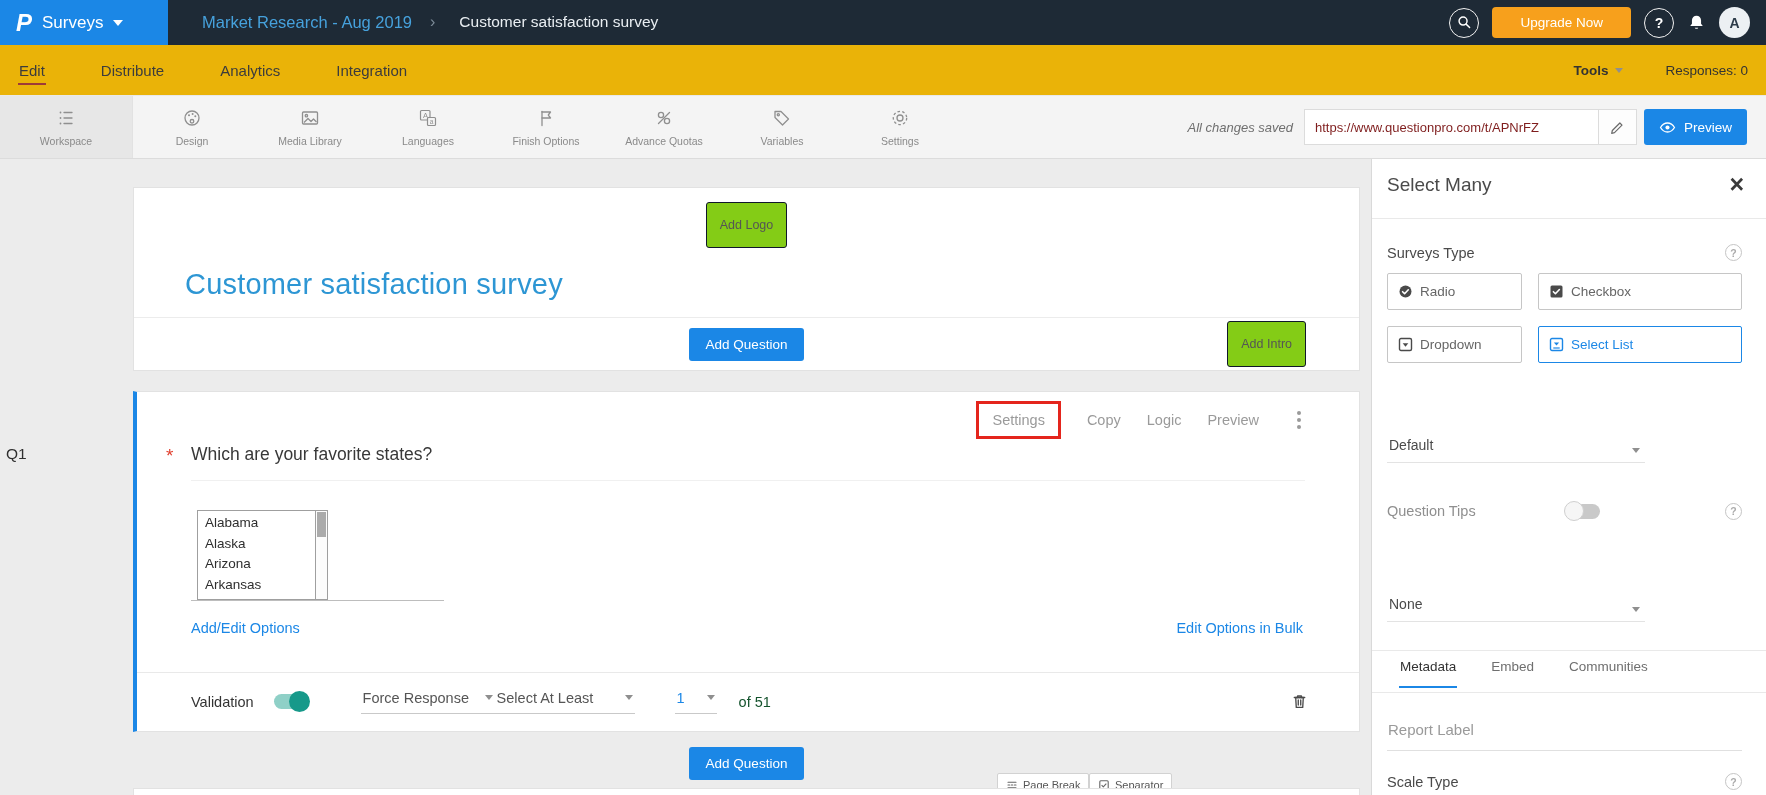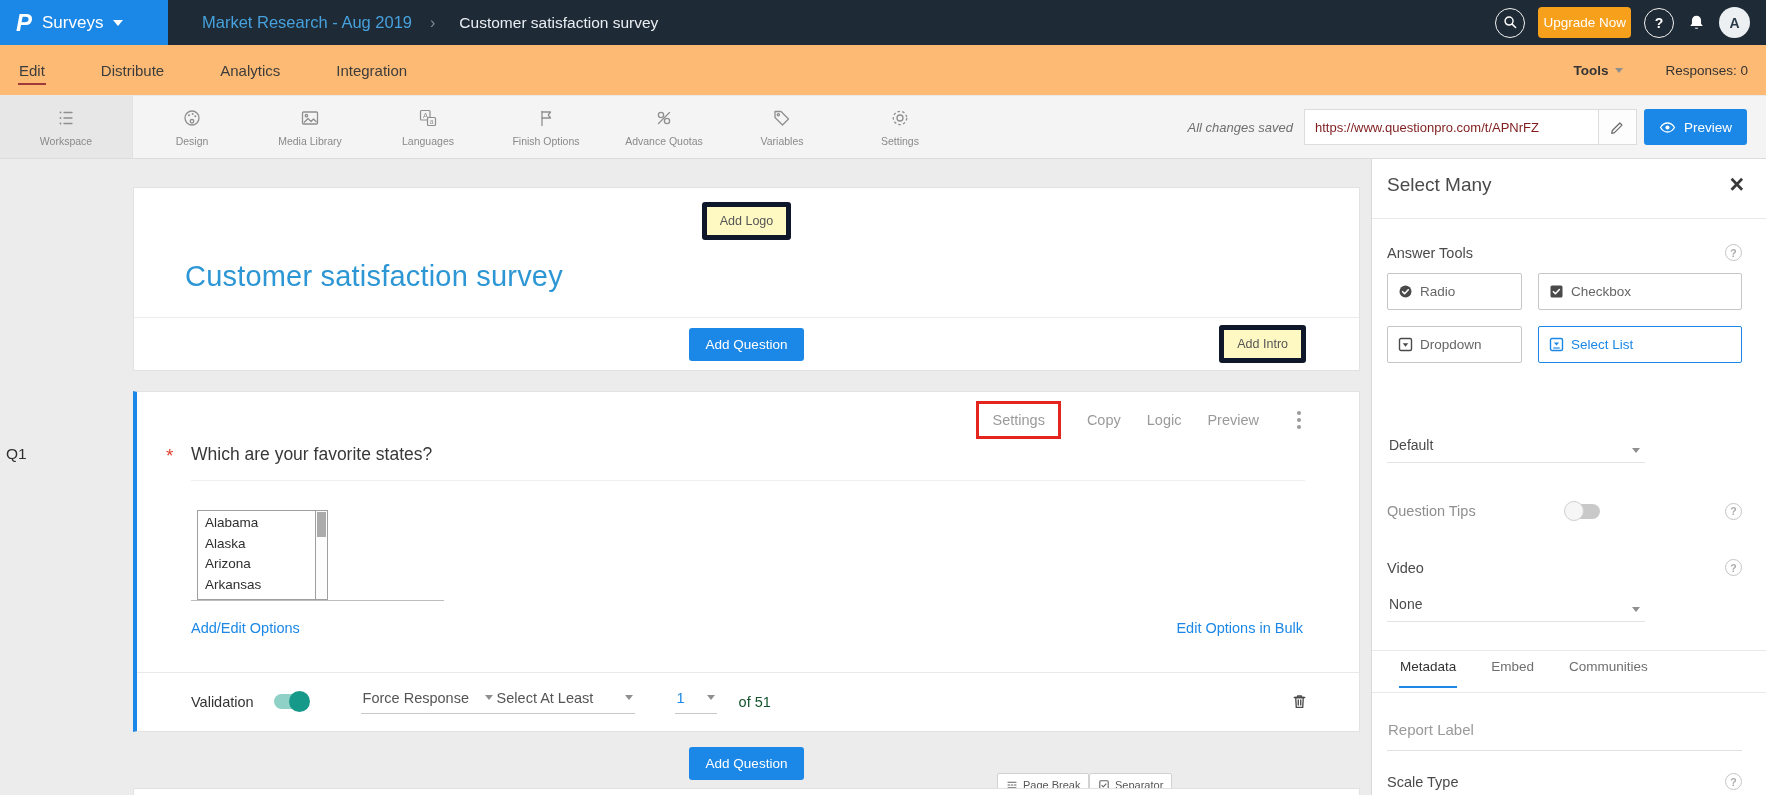--- a/index.html
+++ b/index.html
@@ -8,33 +8,33 @@
   svg { display:block; }
 
   
   .topbar { position:absolute; top:0; left:0; right:0; height:45px; background:#1e2a36; display:flex; align-items:center; z-index:10; }
   .logo-section { width:168px; height:100%; background:#1b87e6; display:flex; align-items:center; gap:10px; padding:0 12px 0 16px; cursor:pointer; }
   .logo-mark { color:#fff; font-size:24px; font-weight:bold; font-style:italic; line-height:1; }
   .product-label { color:#fff; font-size:17px; }
   .caret { width:0; height:0; border-left:5px solid transparent; border-right:5px solid transparent; border-top:6px solid #8f8f8f; display:inline-block; }
   .caret.white { border-top-color:#fff; }
   .caret.small { border-left-width:4px; border-right-width:4px; border-top-width:5px; }
-  .breadcrumb { display:flex; align-items:flex-end; gap:18px; margin-left:34px; }
+  .breadcrumb { display:flex; align-items:flex-start; gap:18px; margin-left:34px; }
   .bc-workspace { color:#46a1dc; font-size:16.5px; cursor:pointer; }
   .bc-sep { color:#7d8b98; font-size:16px; }
   .bc-survey { color:#e9eef2; font-size:15.5px; margin-left:6px; }
   .topbar-right { margin-left:auto; display:flex; align-items:center; gap:13px; padding-right:16px; }
   .tb-circle { width:30px; height:30px; border:1.6px solid #f2f2f2; border-radius:50%; display:flex; align-items:center; justify-content:center; color:#fff; cursor:pointer; flex:none; }
-  .upgrade-btn { background:#f7a01c; color:#fff; font-size:13.5px; padding:8px 5px; border-radius:4px; border:none; cursor:pointer; font-family:inherit; }
+  .upgrade-btn { background:#f7a01c; color:#fff; font-size:13.5px; padding:8px 28px; border-radius:4px; border:none; cursor:pointer; font-family:inherit; }
   .help-circle::before { content:"?"; font-size:14px; font-weight:bold; color:#fff; }
   .bell-wrap { cursor:pointer; display:flex; }
   .avatar { width:31px; height:31px; border-radius:50%; background:#ecf0f3; color:#2c3b49; font-weight:bold; font-size:14px; display:flex; align-items:center; justify-content:center; cursor:pointer; }
 
   
-  .nav-row { position:absolute; top:45px; left:0; right:0; height:51px; background:#fdba74; border-bottom:1px solid #e9e9e9; display:flex; align-items:center; padding:0 18px; z-index:9;gap:28px; }
+  .nav-row { position:absolute; top:45px; left:0; right:0; height:51px; background:#eab308; border-bottom:1px solid #e9e9e9; display:flex; align-items:center; padding:0 18px; z-index:9;gap:28px; }
   .nav-tabs { display:flex; gap:54px; }
   .nav-tab { font-size:15px; color:#3c3c3c; position:relative; padding:16px 1px; cursor:pointer; }
   .nav-tab.active::after { content:""; position:absolute; left:0; right:0; bottom:10px; height:2px; background:#9e3a38; }
   .nav-right { margin-left:auto; display:flex; align-items:center; gap:42px; font-size:13.5px; color:#333; }
   .tools-label { display:flex; align-items:center; gap:7px; font-weight:bold; cursor:pointer; }
 
   
   .toolbar { position:absolute; top:96px; left:0; right:0; height:63px; background:#f4f4f4; border-bottom:1px solid #dcdcdc; display:flex; align-items:stretch; z-index:8; }
   .tool-item { width:118px; display:flex; flex-direction:column; align-items:center; justify-content:center; gap:6px; cursor:pointer; }
   .tool-item.active { background:#e7e7e7; width:133px; border-right:1px solid #e2e2e2; }
@@ -46,21 +46,21 @@
   .url-edit-btn { width:38px; align-self:stretch; border-left:1px solid #dcdcdc; background:#fdfdfd; display:flex; align-items:center; justify-content:center; cursor:pointer; border-top:none; border-right:none; border-bottom:none; }
   .preview-btn { height:36px; background:#1b87e6; color:#fff; border:none; border-radius:3px; font-size:13.5px; display:flex; align-items:center; gap:8px; padding:0 15px; cursor:pointer; font-family:inherit; }
 
   
   .main { position:absolute; top:159px; left:0; width:1371px; bottom:0; }
   .qcode { position:absolute; left:6px; top:286px; font-size:15.5px; color:#2f2f2f; }
 
   .card { position:absolute; background:#fff; border:1px solid #e2e2e2; }
   .header-card { left:133px; top:28px; width:1227px; height:184px; }
   .add-logo-row { text-align:center; padding-top:14px; }
-  .btn-ghost { display:inline-flex; align-items:center; gap:5px; background:#fef9c3; border:5px solid #0f172a; border-radius:3px; color:#555; font-size:12.5px; padding:7px 13px; cursor:pointer; font-family:inherit; }
+  .btn-ghost { display:inline-flex; align-items:center; gap:5px; background:#84cc16; border:1px solid #0f172a; border-radius:3px; color:#555; font-size:12.5px; padding:15px 13px; cursor:pointer; font-family:inherit; }
   .survey-title { margin:20px 0 0 51px; font-size:29px; color:#2d96d4; font-weight:normal; letter-spacing:.2px; }
   .header-card-footer { position:absolute; left:0; right:0; bottom:0; height:53px; border-top:1px solid #ececec; display:flex; align-items:center; justify-content:center; }
   .btn-primary { background:#1b87e6; color:#fff; border:none; border-radius:3px; font-size:13.5px; padding:9px 17px; cursor:pointer; font-family:inherit; }
   .add-intro-btn { position:absolute; right:53px; top:50%; transform:translateY(-50%); }
 
   .question-card { left:133px; top:232px; width:1227px; height:341px; border-left:4px solid #1b87e6; }
   .q-menu { position:absolute; top:6px; right:58px; height:44px; display:flex; align-items:center; gap:26px; color:#9a9a9a; font-size:14.5px; }
   .q-menu-link { cursor:pointer; }
   .q-menu-link.annotated { border:3px solid #e4251d; padding:8px 13px; }
   .vdots { position:relative; width:4px; height:4px; background:#9a9a9a; border-radius:50%; margin-left:12px; cursor:pointer; }
@@ -395,21 +395,21 @@
 </div>
 
 <div class="sidebar">
   <div class="sb-title-row">
     <span class="sb-title">Select Many</span>
     <button class="close-x"></button>
   </div>
   <div class="sb-div d1"></div>
 
   <div class="sb-label-row sb-answer-type">
-    <span class="sb-row-label">Answer Tools</span>
+    <span class="sb-row-label">Surveys Type</span>
     <span class="help-icon"></span>
   </div>
 
   <div class="sb-grid">
     <button class="atype-btn">
       <span class="atype-icon">
         <svg width="15" height="15" viewBox="0 0 15 15">
             <circle cx="7.5" cy="7.5" r="6" fill="currentColor"></circle>
             <path d="M4.6 7.7l2 2 3.7-3.9" stroke="#fff" stroke-width="1.6" fill="none" stroke-linecap="round" stroke-linejoin="round"></path>
           </svg>
@@ -452,24 +452,20 @@
   </div>
 
   <div class="sb-tips">
     <span class="sb-row-label">Question Tips</span>
     <span class="switch off">
         <span class="knob"></span>
       </span>
     <span class="help-icon"></span>
   </div>
 
-  <div class="sb-label-row sb-video">
-    <span class="sb-row-label">Video</span>
-    <span class="help-icon"></span>
-  </div>
   <div class="sb-select sb-none">
     <span>None</span>
     <span class="caret small"></span>
   </div>
 
   <div class="sb-div d2"></div>
   <div class="sb-tabs">
     <span class="sb-tab active">Metadata</span>
     <span class="sb-tab">Embed</span>
     <span class="sb-tab">Communities</span>

